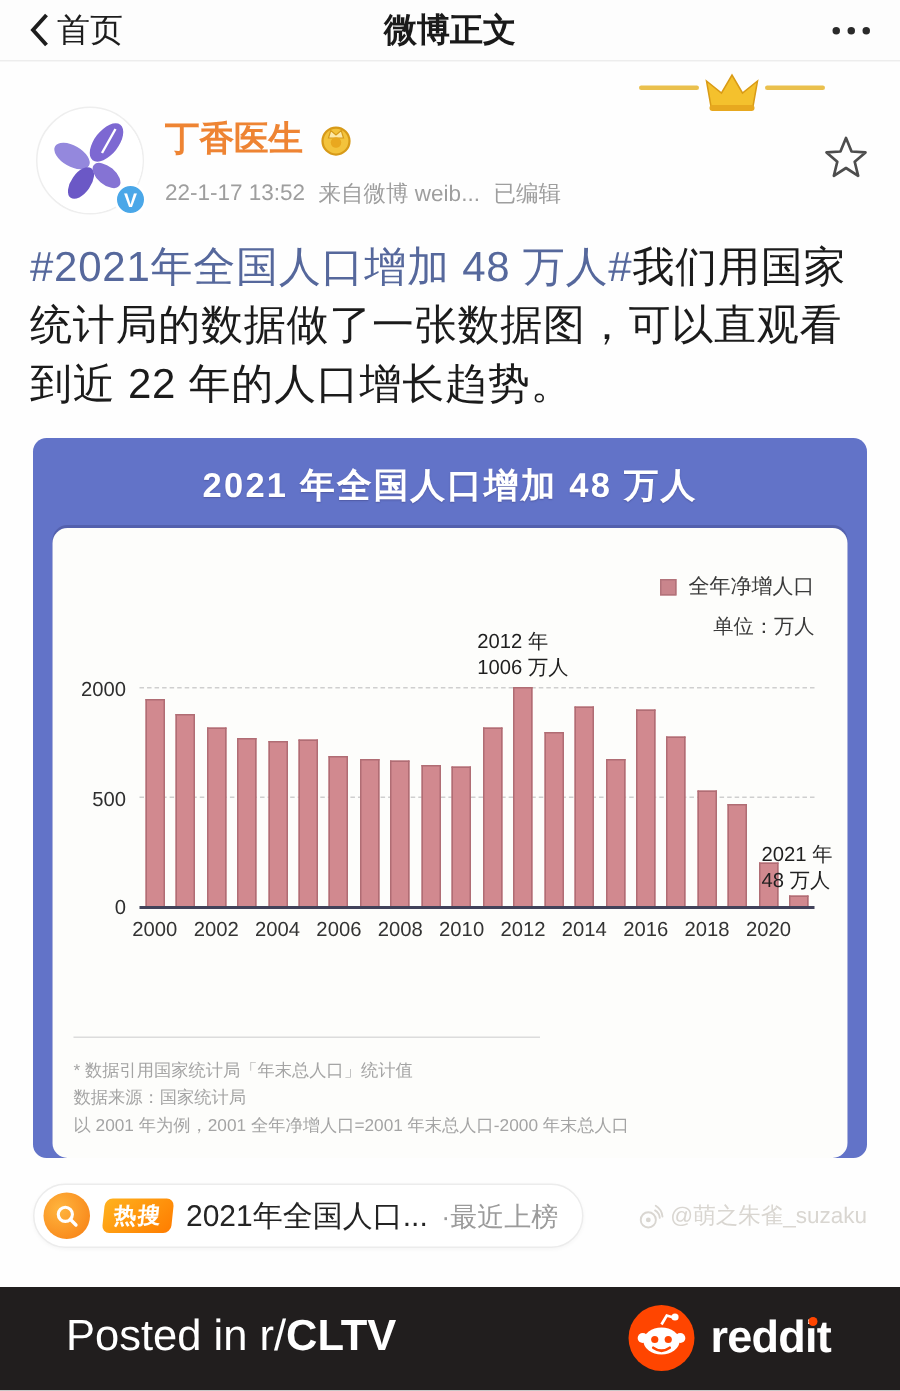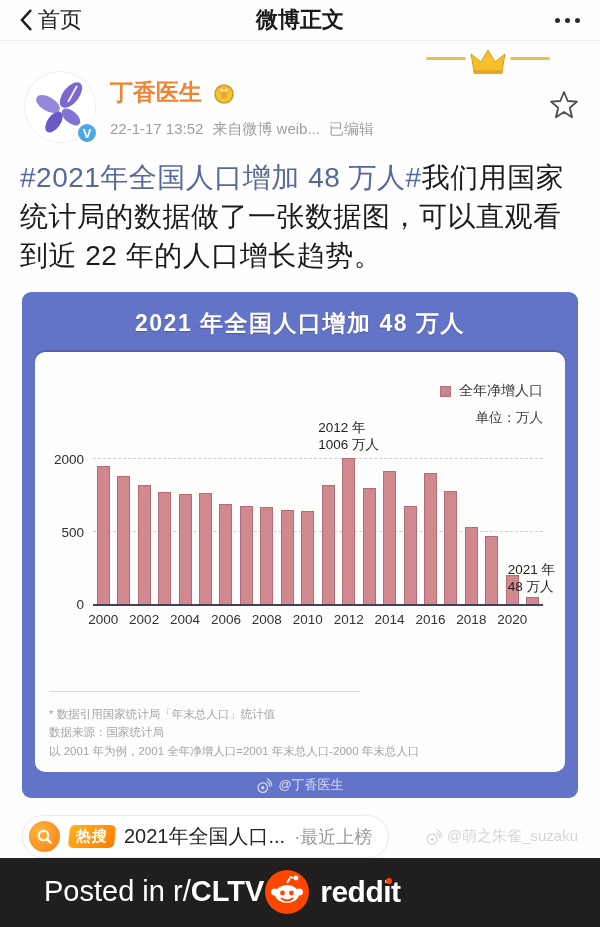--- a/index.html
+++ b/index.html
@@ -59,21 +59,21 @@
   
   .hot-row { margin:17px 22px 0 22px; display:flex; align-items:center; justify-content:space-between; }
   .hot-pill { display:inline-flex; align-items:center; gap:9px; border:1px solid #ececec; background:#ffffff; border-radius:23px; padding:5px 16px 5px 6px; box-shadow:0 1px 3px rgba(0,0,0,.04); cursor:pointer; }
   .hot-q { width:31px; height:31px; border-radius:50%; background:radial-gradient(circle at 35% 35%, #ffb53e, #f77d12); display:flex; align-items:center; justify-content:center; }
   .hot-badge { background:linear-gradient(135deg,#ffb21e,#ff7d00); color:#fff; font-size:15px; font-weight:bold; padding:2px 7px; border-radius:5px; transform:skewX(-6deg); letter-spacing:1px; }
   .hot-text { font-size:20px; color:#242424; }
   .hot-suffix { font-size:18px; color:#9b9b9b; }
   .wm-user { display:flex; align-items:center; gap:4px; color:#d9d6d1; font-size:15px; }
 
   
-  .bottom-bar { position:absolute; left:0; bottom:0; width:600px; height:69px; background:#211e1e; display:flex; align-items:center; justify-content:flex-start; padding:0 46px 2px 44px; }
+  .bottom-bar { position:absolute; left:0; bottom:0; width:600px; height:69px; background:#211e1e; display:flex; align-items:center; justify-content:space-between; padding:0 46px 2px 44px; }
   .posted-text { color:#ffffff; font-size:29px; }
   .posted-text b { font-weight:bold; }
   .reddit-lockup { display:flex; align-items:center; gap:10px; }
   .reddit-word { position:relative; color:#ffffff; font-size:30px; font-weight:bold; letter-spacing:-0.5px; }
   .reddit-idot { position:absolute; top:3px; right:9px; width:6px; height:6px; border-radius:50%; background:#ff4500; }
 </style>
 </head>
 <body>
 
 <div class="page">
@@ -244,28 +244,20 @@
         </div>
 
       <div class="chart-notes">
         <div class="notes-divider"></div>
         <div class="note-line">* 数据引用国家统计局「年末总人口」统计值</div>
         <div class="note-line">数据来源：国家统计局</div>
         <div class="note-line">以 2001 年为例，2001 全年净增人口=2001 年末总人口-2000 年末总人口</div>
       </div>
     </div>
 
-    <div class="chart-band">
-      <svg width="17" height="17" viewBox="0 0 20 20">
-        <circle cx="8" cy="12.5" r="5.6" fill="none" stroke="rgba(255,255,255,.75)" stroke-width="1.4"></circle>
-        <circle cx="8" cy="12.5" r="1.8" fill="rgba(255,255,255,.75)"></circle>
-        <path d="M13 5.5 a7 7 0 0 1 3.5 5.5 M13.5 2 a10.5 10.5 0 0 1 5 8" fill="none" stroke="rgba(255,255,255,.75)" stroke-width="1.4" stroke-linecap="round"></path>
-      </svg>
-      <span>@丁香医生</span>
-    </div>
   </div>
 
   <div class="hot-row">
     <div class="hot-pill">
       <span class="hot-q">
         <svg width="17" height="17" viewBox="0 0 18 18">
             <circle cx="8" cy="8" r="5" fill="none" stroke="#ffffff" stroke-width="2.2"></circle>
             <line x1="11.5" y1="11.5" x2="15.5" y2="15.5" stroke="#ffffff" stroke-width="2.4" stroke-linecap="round"></line>
           </svg>
       </span>

